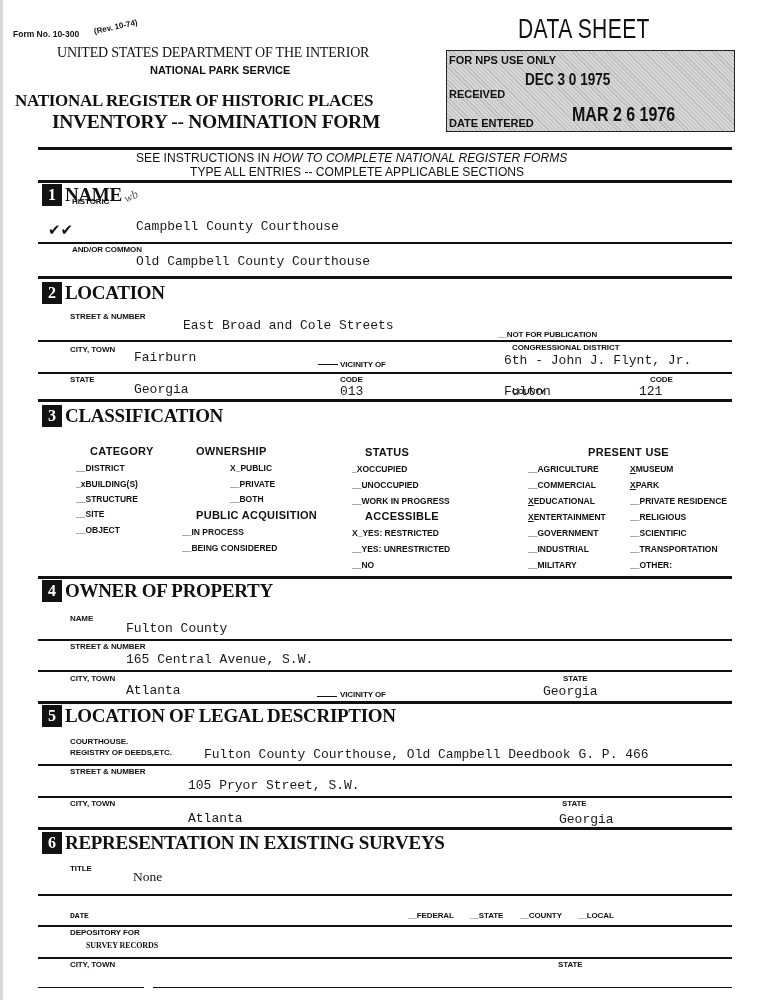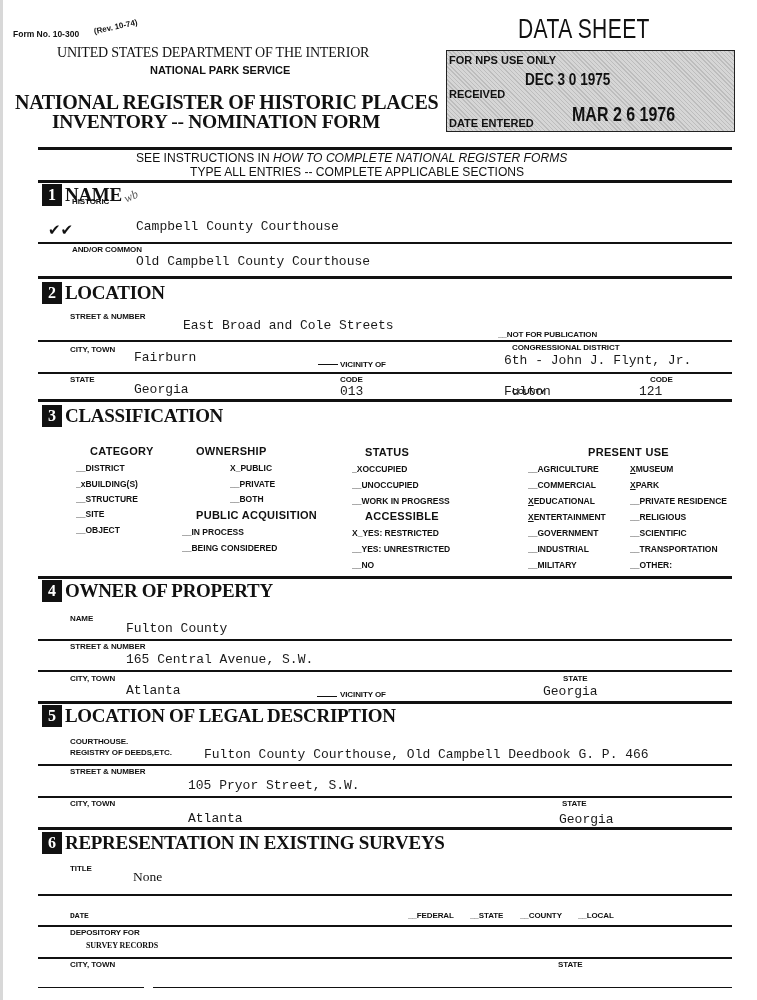--- a/index.html
+++ b/index.html
@@ -36,21 +36,21 @@
 </style>
 </head>
 <body>
 
 <div class="page-edge"></div>
 
 <div class="abs" style="left:13px; top:29px; font-size:8.5px; font-weight:bold;">Form No. 10-300</div>
 <div class="abs" style="left:94px; top:27px; font-size:8px; font-weight:bold; transform:rotate(-12deg); transform-origin:left;">(Rev. 10-74)</div>
 <div class="abs serif" style="left:57px; top:45px; font-size:14px; letter-spacing:-0.2px;">UNITED STATES DEPARTMENT OF THE INTERIOR</div>
 <div class="abs sans-b" style="left:150px; top:64px; font-size:11px;">NATIONAL PARK SERVICE</div>
-<div class="abs serif" style="left:15px; top:91px; font-size:20px; font-weight:bold; letter-spacing:-0.3px;">NATIONAL REGISTER OF HISTORIC PLACES</div>
+<div class="abs serif" style="left:15px; top:91px; font-size:17px; font-weight:bold; letter-spacing:-0.3px;">NATIONAL REGISTER OF HISTORIC PLACES</div>
 <div class="abs serif" style="left:52px; top:111px; font-size:19.5px; font-weight:bold; letter-spacing:-0.3px;">INVENTORY -- NOMINATION FORM</div>
 
 <div class="abs" style="left:518px; top:14px; font-size:27px; font-family:'Liberation Sans', sans-serif; transform:scaleX(0.78); transform-origin:left; letter-spacing:0.5px;">DATA SHEET</div>
 
 <div class="stamp">
   <div class="abs sans-b" style="left:2px; top:3px; font-size:11px;text-align:right;">FOR NPS USE ONLY</div>
   <div class="abs stamp-date" style="left:78px; top:19px; font-size:17px;">DEC 3 0 1975</div>
   <div class="abs sans-b" style="left:2px; top:37px; font-size:11px;">RECEIVED</div>
   <div class="abs stamp-date" style="left:125px; top:52px; font-size:20px;">MAR 2 6 1976</div>
   <div class="abs sans-b" style="left:2px; top:66px; font-size:11px;">DATE ENTERED</div>

